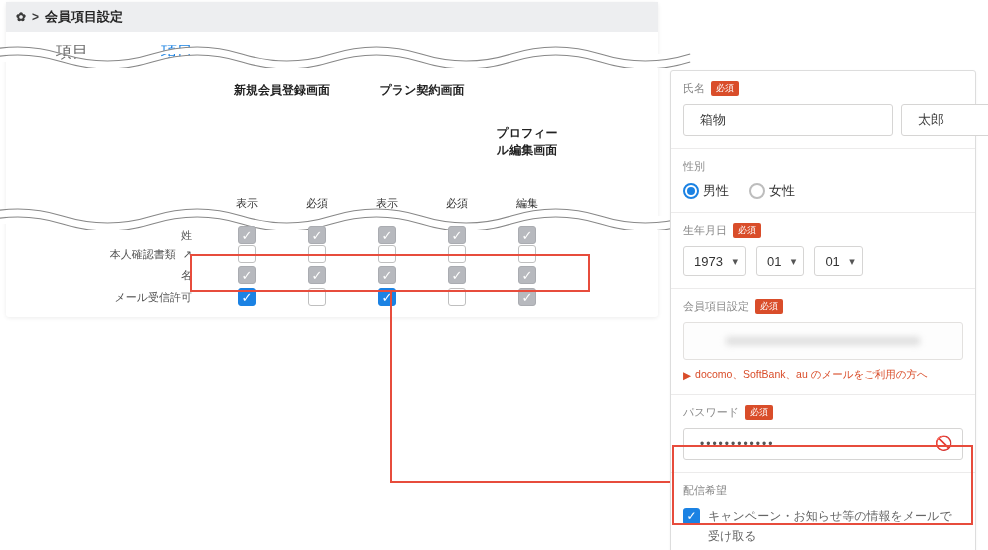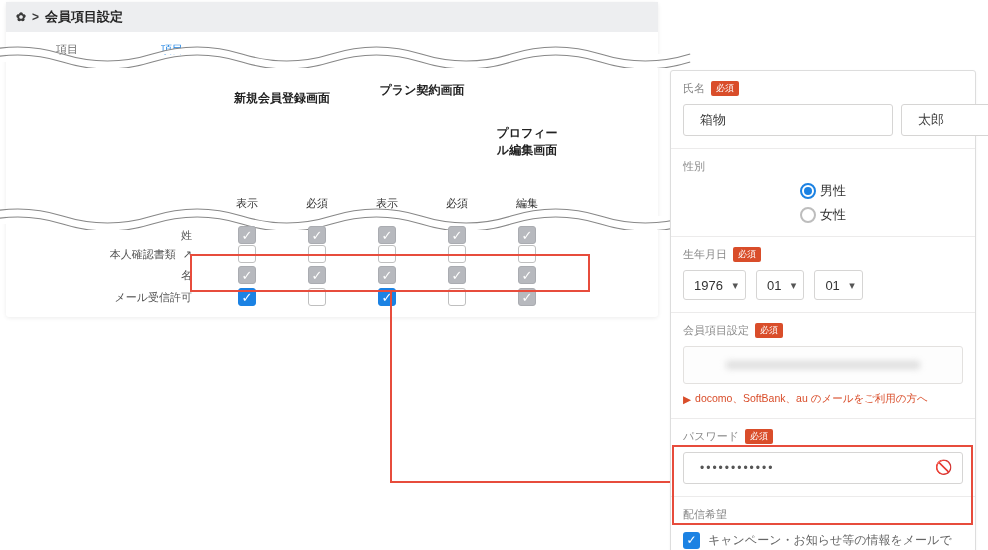--- a/index.html
+++ b/index.html
@@ -60,21 +60,21 @@
 
   .grid {
     display: grid;
     grid-template-columns: 170px repeat(5, 70px);
     align-items: center;
     justify-items: center;
   }
   .grid .row-label { justify-self: end; padding-right: 20px; font-size: 11px; color:#525252; }
   .group-headers { display:flex; padding-left:170px; }
   .group-headers > div { text-align:center; font-size:12px; font-weight:600; color:#222; }
-  .gh1 { width:140px;margin-top:8px; }
+  .gh1 { width:140px; }
   .gh2 { width:140px; }
   .gh3 { width:70px;margin-top:43px; }
   .sub-row .cell { font-size:11px; color:#333; height:24px; display:flex; align-items:center; justify-content:center;margin-top:32px;}
   .data-row { height: 40px; }
 
   .checkbox {
     width: 18px; height: 18px;
     border-radius: 3px;
     display:flex; align-items:center; justify-content:center;
     font-size: 13px; line-height: 1;
@@ -153,21 +153,21 @@
   .name-inputs { display:flex; gap:8px; }
   .text-input {
     flex:1;
     height: 32px;
     border:1px solid #d6d5d4;
     border-radius:3px;
     padding: 0 16px;
     font-size: 13px;
     color:#3c3c3c;
   }
-  .radio-row { display:flex; gap:6px; align-items:center; font-size:13px; color:#333;flex-direction:column; }
+  .radio-row { display:flex; gap:20px; align-items:center; font-size:13px; color:#333; }
   .radio {
     width:16px; height:16px; border-radius:50%;
     border:2px solid #bdbdbd;
     display:inline-flex; align-items:center; justify-content:center;
     margin-right:4px;
   }
   .radio.selected { border-color:#1b82e3; }
   .radio.selected::after { content:""; width:8px; height:8px; background:#1b82e3; border-radius:50%; }
   .date-selects { display:flex; gap:10px; }
   .select-box {
@@ -220,21 +220,21 @@
     height: 80px;
     border:2px solid #e74c3c;
     pointer-events:none;
   }
 
   .blurred {
     filter: blur(3px);
     width:70%; height:8px; background:#ddd; border-radius:2px;
   }
 
-  .tab-hint { position:absolute; font-size:11px;text-align:right; }
+  .tab-hint { position:absolute; font-size:16px;text-align:right; }
 </style>
 </head>
 <body>
 
 <div class="left-panel">
 
   <div class="left-header">
     <span class="gear-icon">✿</span>
     <span class="chevron-right">&gt;</span>
     <span>会員項目設定</span>
@@ -352,21 +352,21 @@
       </span>
     </div>
   </div>
 
   <div class="section">
     <div class="sec-label">
       <span>生年月日</span>
       <span class="badge">必須</span>
     </div>
     <div class="date-selects">
-      <div class="select-box">1976</div>
+      <div class="select-box">1973</div>
       <div class="select-box">01</div>
       <div class="select-box">01</div>
     </div>
   </div>
 
   <div class="section">
     <div class="sec-label">
       <span>会員項目設定</span>
       <span class="badge">必須</span>
     </div>

